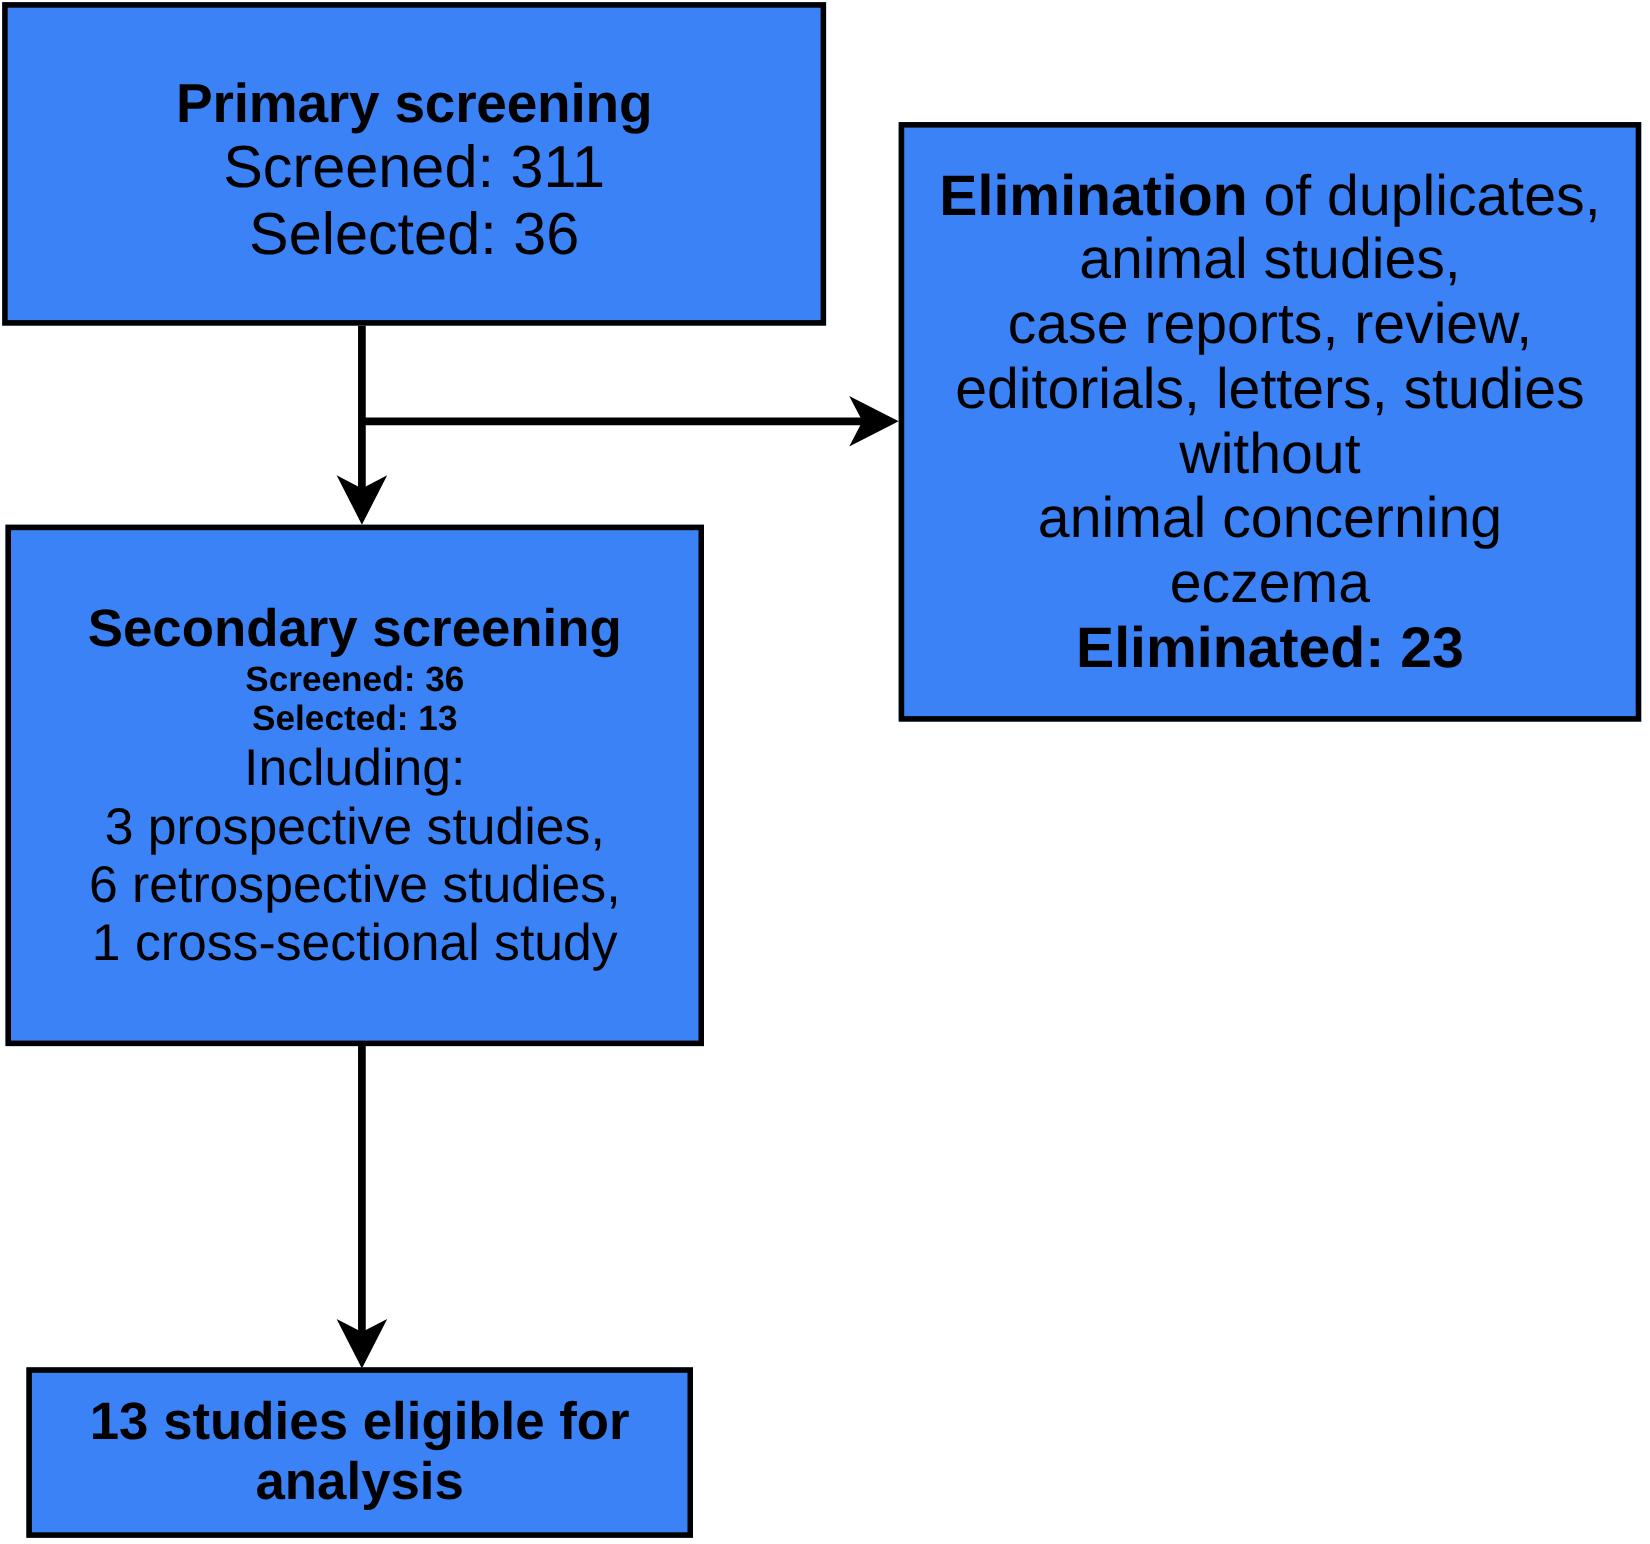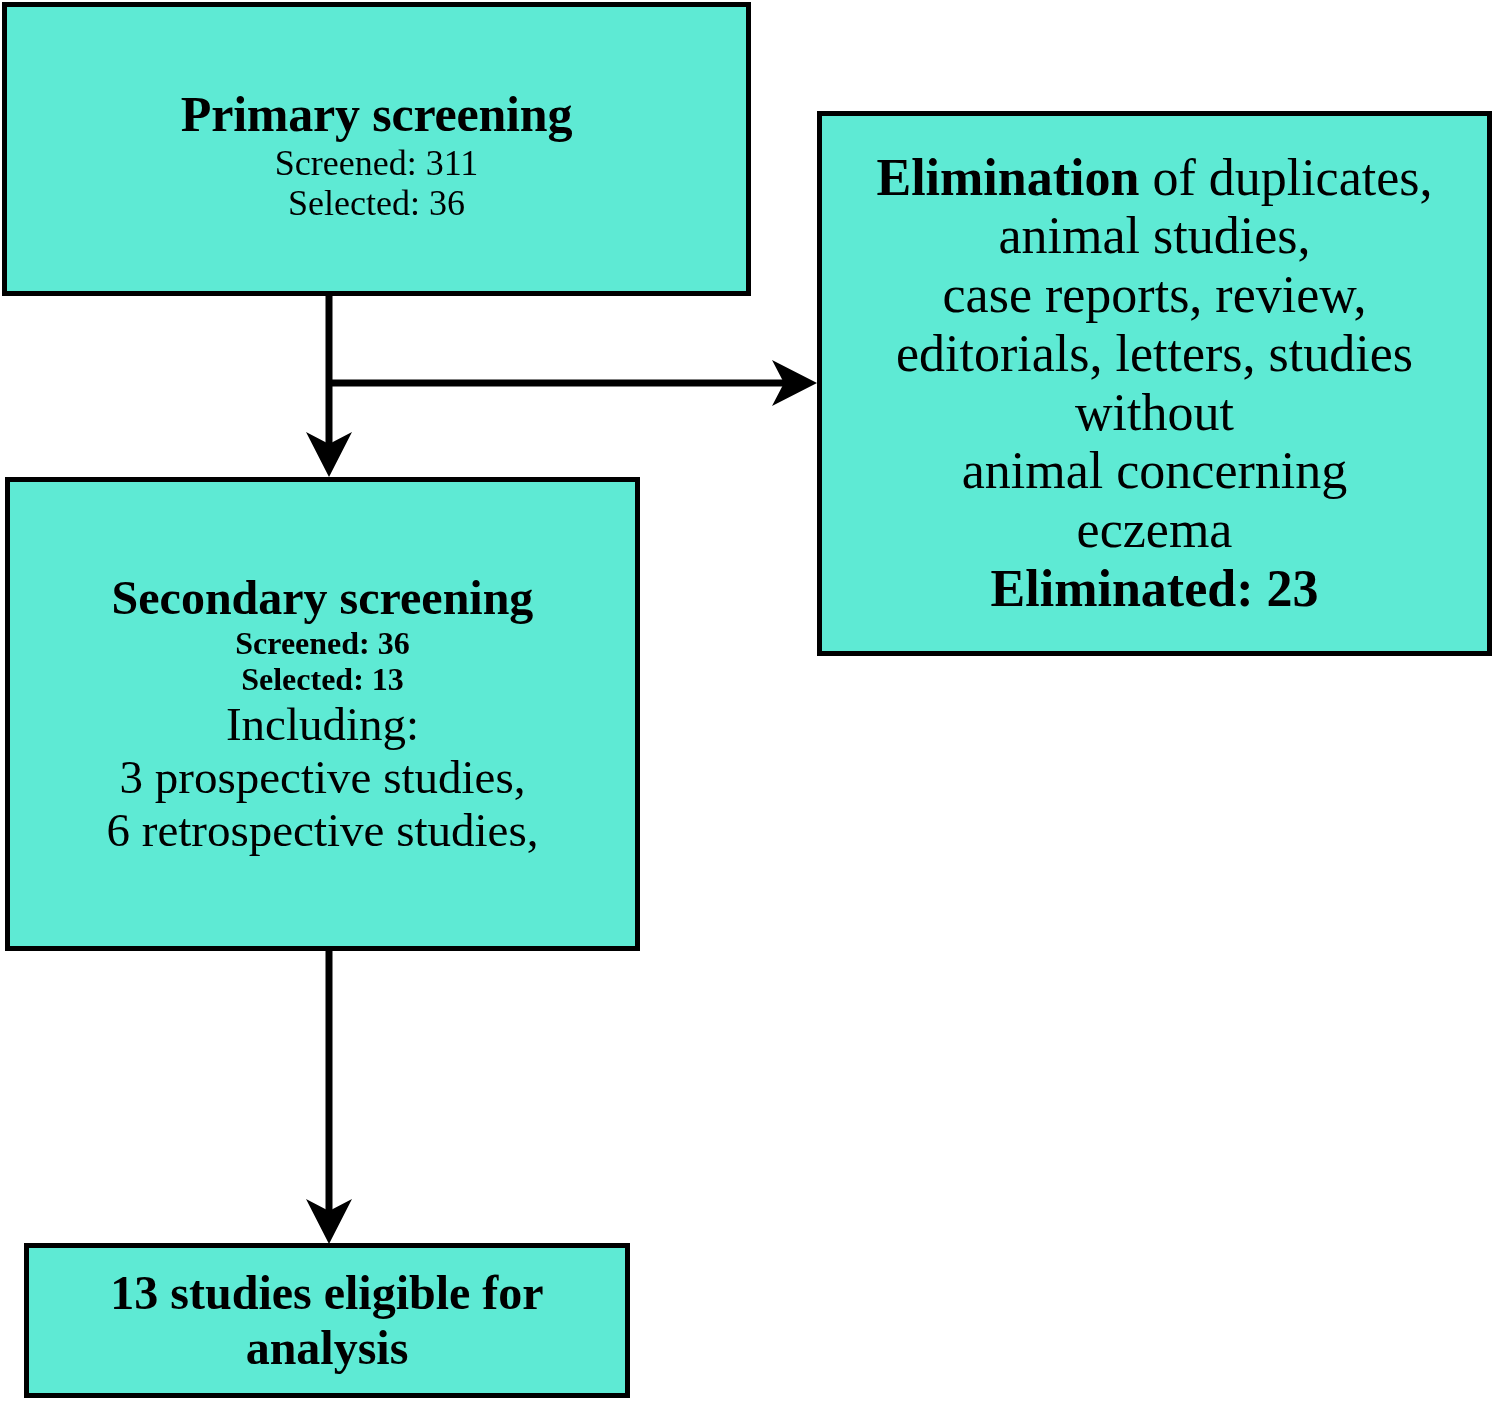--- a/index.html
+++ b/index.html
@@ -14,45 +14,44 @@
     background: #ffffff;
     font-family: "Liberation Sans", "DejaVu Sans", sans-serif;
     color: #000000;
     overflow: hidden;
   }
 
   .flow-box {
     position: absolute;
     box-sizing: border-box;
     border: 5px solid #000000;
-    background: #5eead4;
+    background: #3b82f6;
     display: flex;
     flex-direction: column;
     align-items: center;
     justify-content: center;
     text-align: center;
-    font-family: Liberation Serif, serif;
   }
 
   .line {
     color: #000000;
     line-height: 1.13;
     white-space: nowrap;
   }
   .bold   { font-weight: 700; }
   .normal { font-weight: 400; }
 
   
   #box-primary {
     left: 2px;  top: 2px;
     width: 749px; height: 294px;
     padding-top: 12px;
   }
   #box-primary .title { font-size: 50px; font-weight: 700; letter-spacing: -0.2px; }
-  #box-primary .stat  { font-size: 36px; font-weight: 400; text-align: center; }
+  #box-primary .stat  { font-size: 54px; font-weight: 400; text-align: center; }
 
   
   #box-elimination {
     left: 817px; top: 111px;
     width: 675px; height: 545px;
     padding: 4px 16px;
   }
   #box-elimination .line { font-size: 52px; }
 
   
@@ -124,20 +123,21 @@
     <div class="line bold">Eliminated: 23</div>
   </div>
 
   <div class="flow-box" id="box-secondary">
     <div class="line title">Secondary screening</div>
     <div class="line stat">Screened: 36</div>
     <div class="line stat">Selected: 13</div>
     <div class="line det">Including:</div>
     <div class="line det">3 prospective studies,</div>
     <div class="line det">6 retrospective studies,</div>
+    <div class="line det">1 cross-sectional study</div>
   </div>
 
   <div class="flow-box" id="box-eligible">
     <div class="line">13 studies eligible for</div>
     <div class="line">analysis</div>
   </div>
 
 </div>
 
 </body></html>

